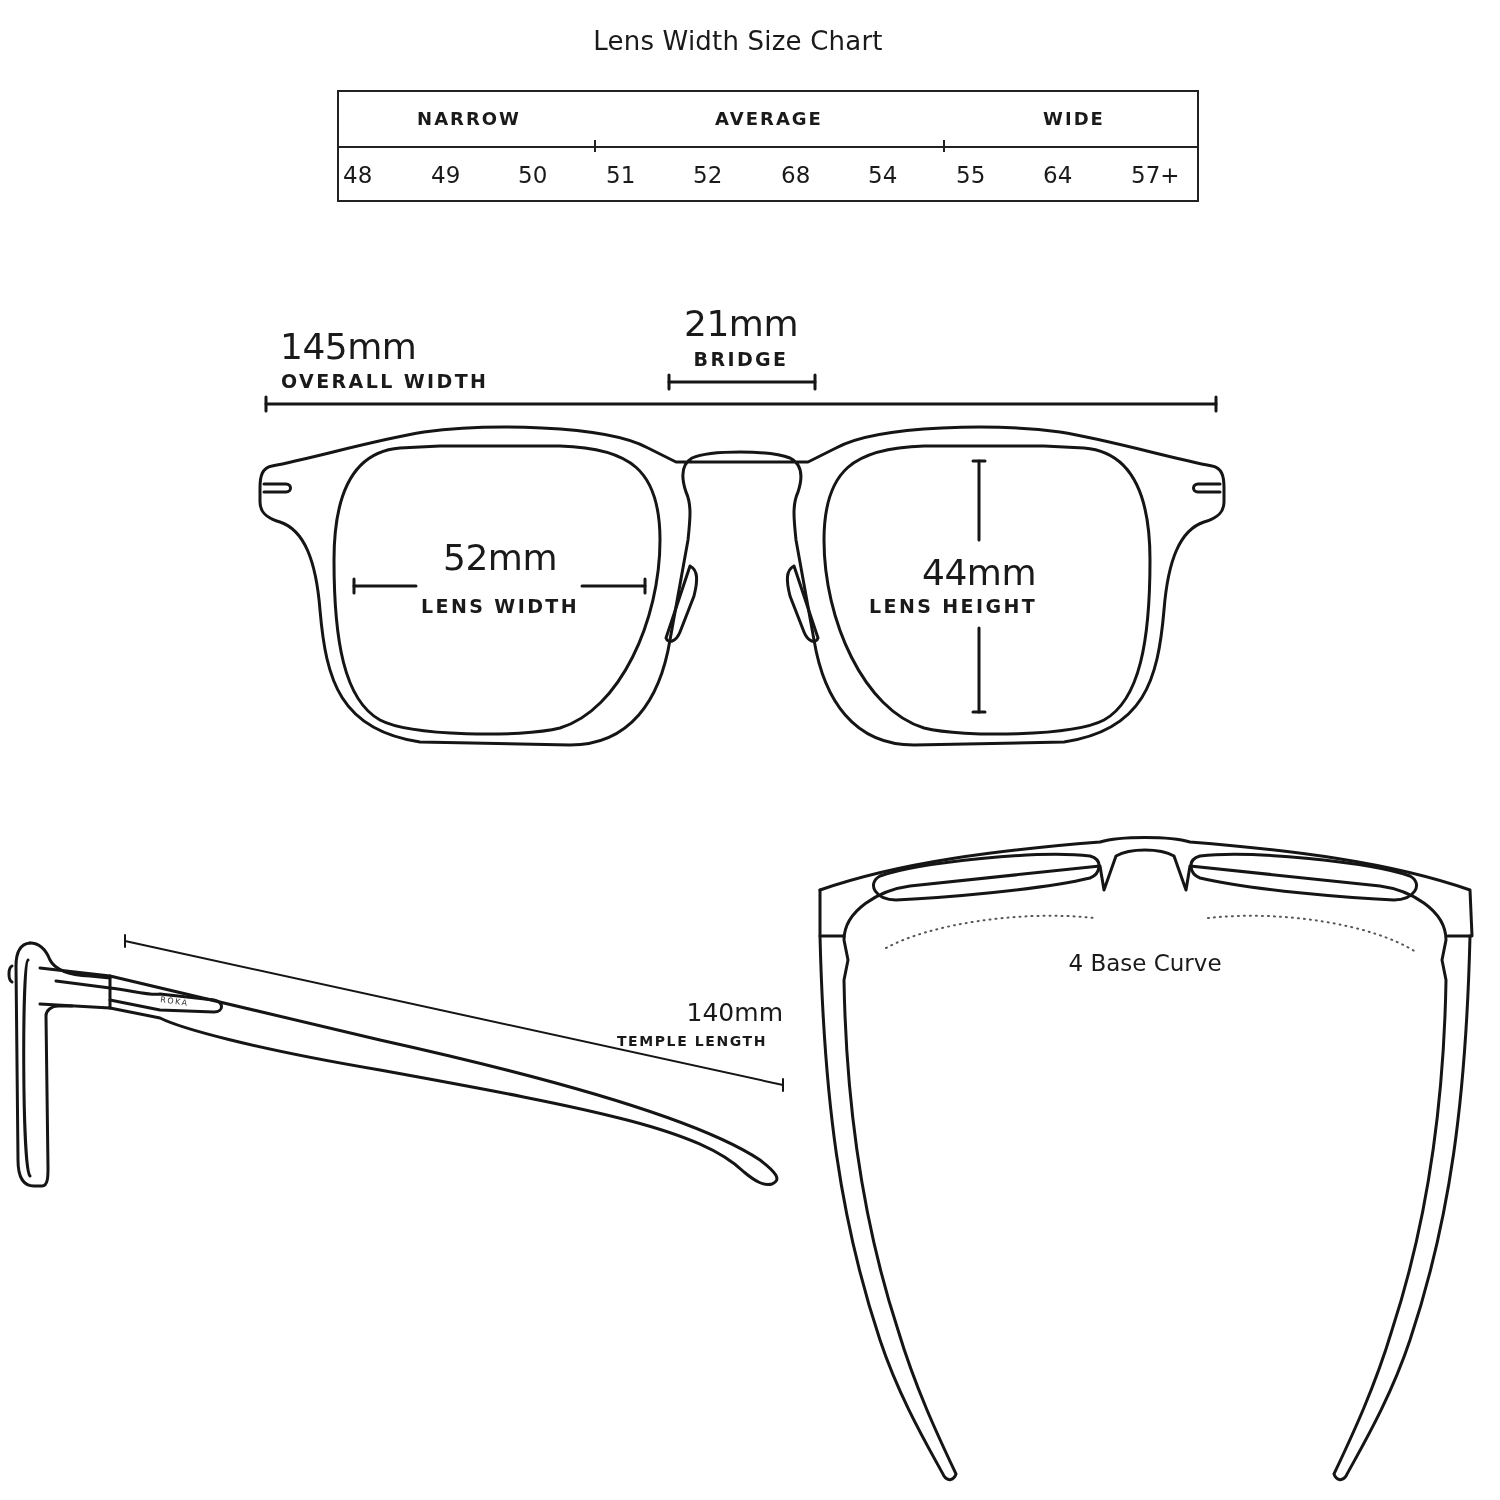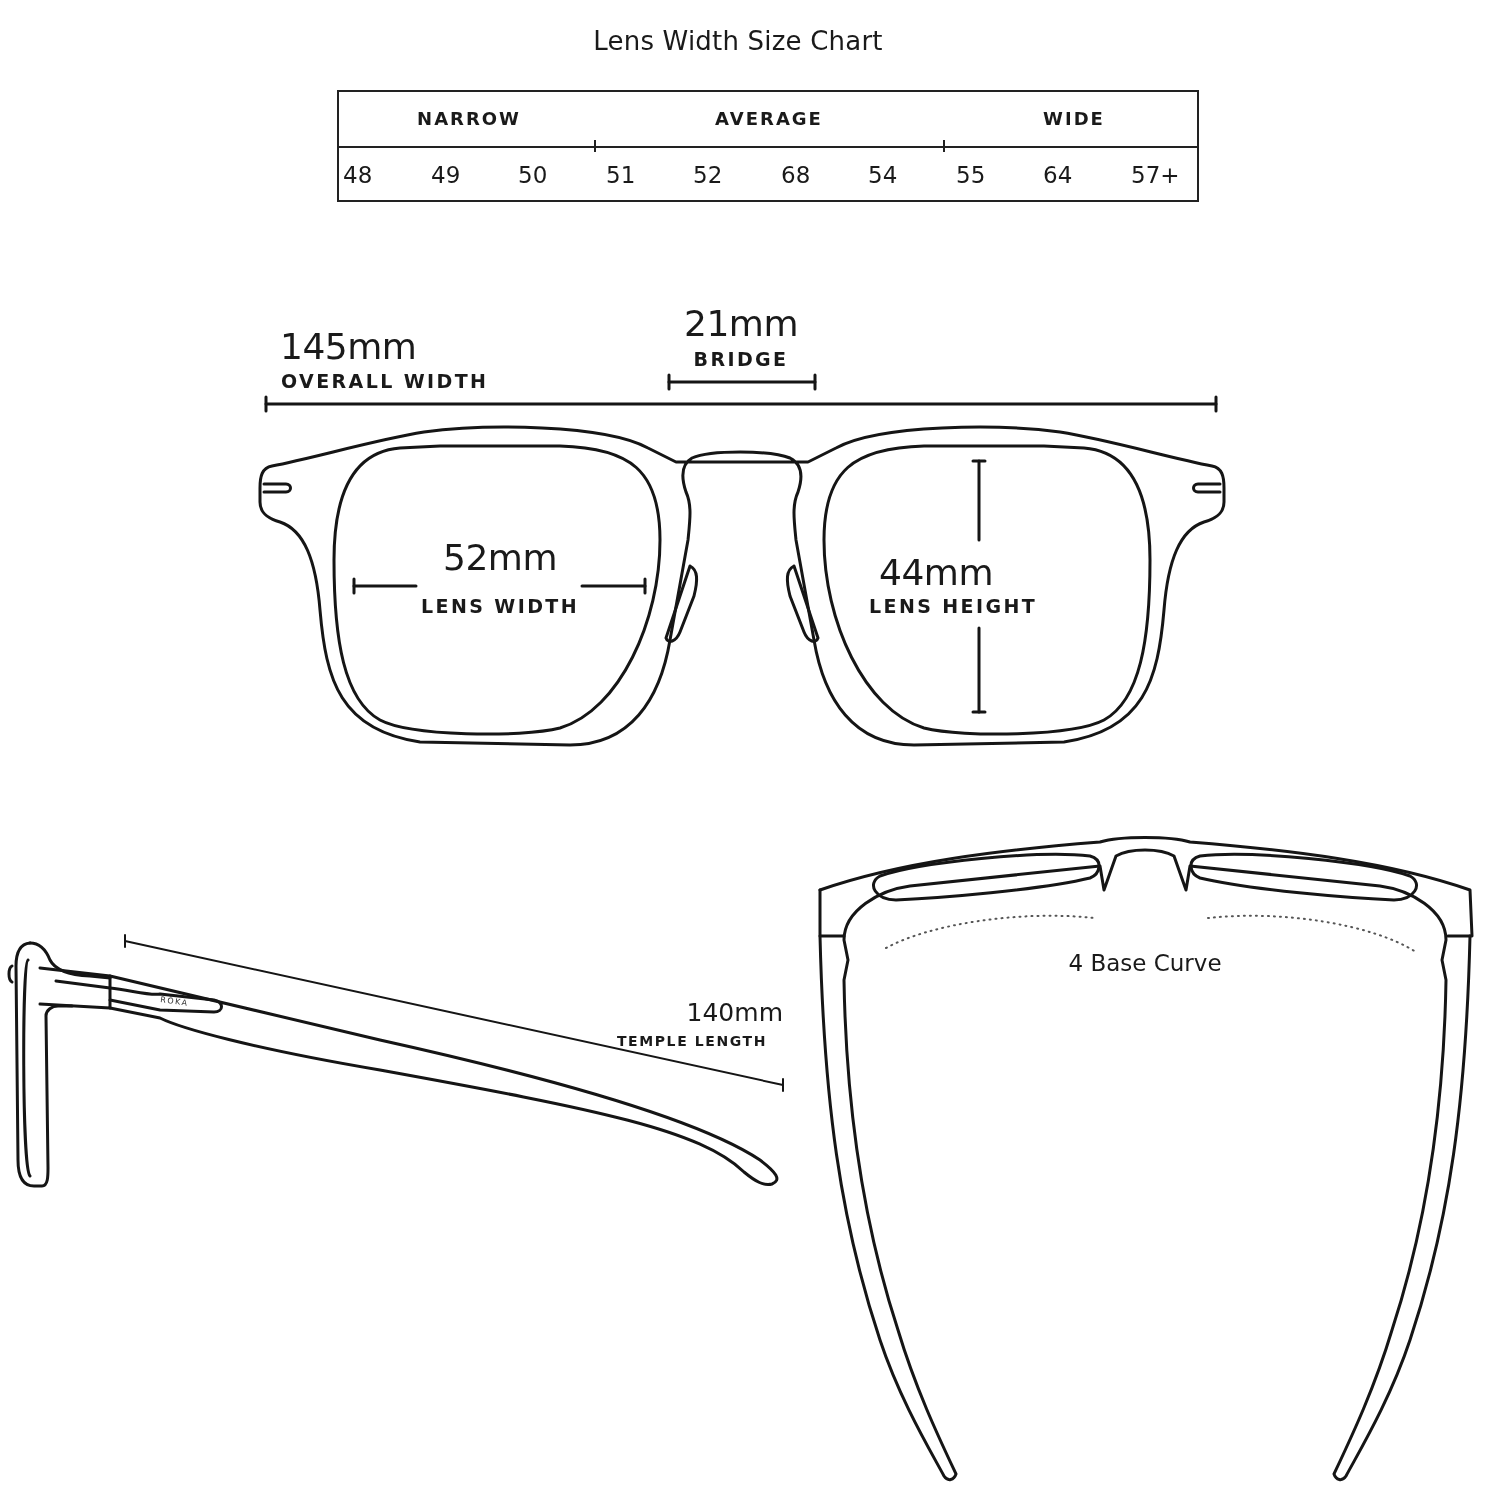--- a/index.html
+++ b/index.html
@@ -115,19 +115,19 @@
 
 <div class="abs big" style="left:280px;top:326px;">145mm</div>
 <div class="abs cap" style="left:281px;top:370px;">OVERALL WIDTH</div>
 
 <div class="abs big" style="left:640px;top:303px;width:202px;text-align:center;">21mm</div>
 <div class="abs cap" style="left:640px;top:348px;width:202px;text-align:center;">BRIDGE</div>
 
 <div class="abs big" style="left:400px;top:537px;width:200px;text-align:center;">52mm</div>
 <div class="abs cap" style="left:400px;top:595px;width:200px;text-align:center;">LENS WIDTH</div>
 
-<div class="abs big" style="left:879px;top:552px;width:200px;">44mm</div>
+<div class="abs big" style="left:879px;top:552px;width:200px;text-align:center;">44mm</div>
 <div class="abs cap" style="left:869px;top:595px;width:220px;text-align:left;">LENS HEIGHT</div>
 
 <div class="abs" style="left:640px;top:998px;width:143px;text-align:right;font-size:25px;">140mm</div>
 <div class="abs cap-s" style="left:600px;top:1033px;width:184px;text-align:center;">TEMPLE LENGTH</div>
 
 <div class="abs" style="left:1040px;top:950px;width:210px;text-align:center;font-size:23px;">4 Base Curve</div>
 
 </body></html>

